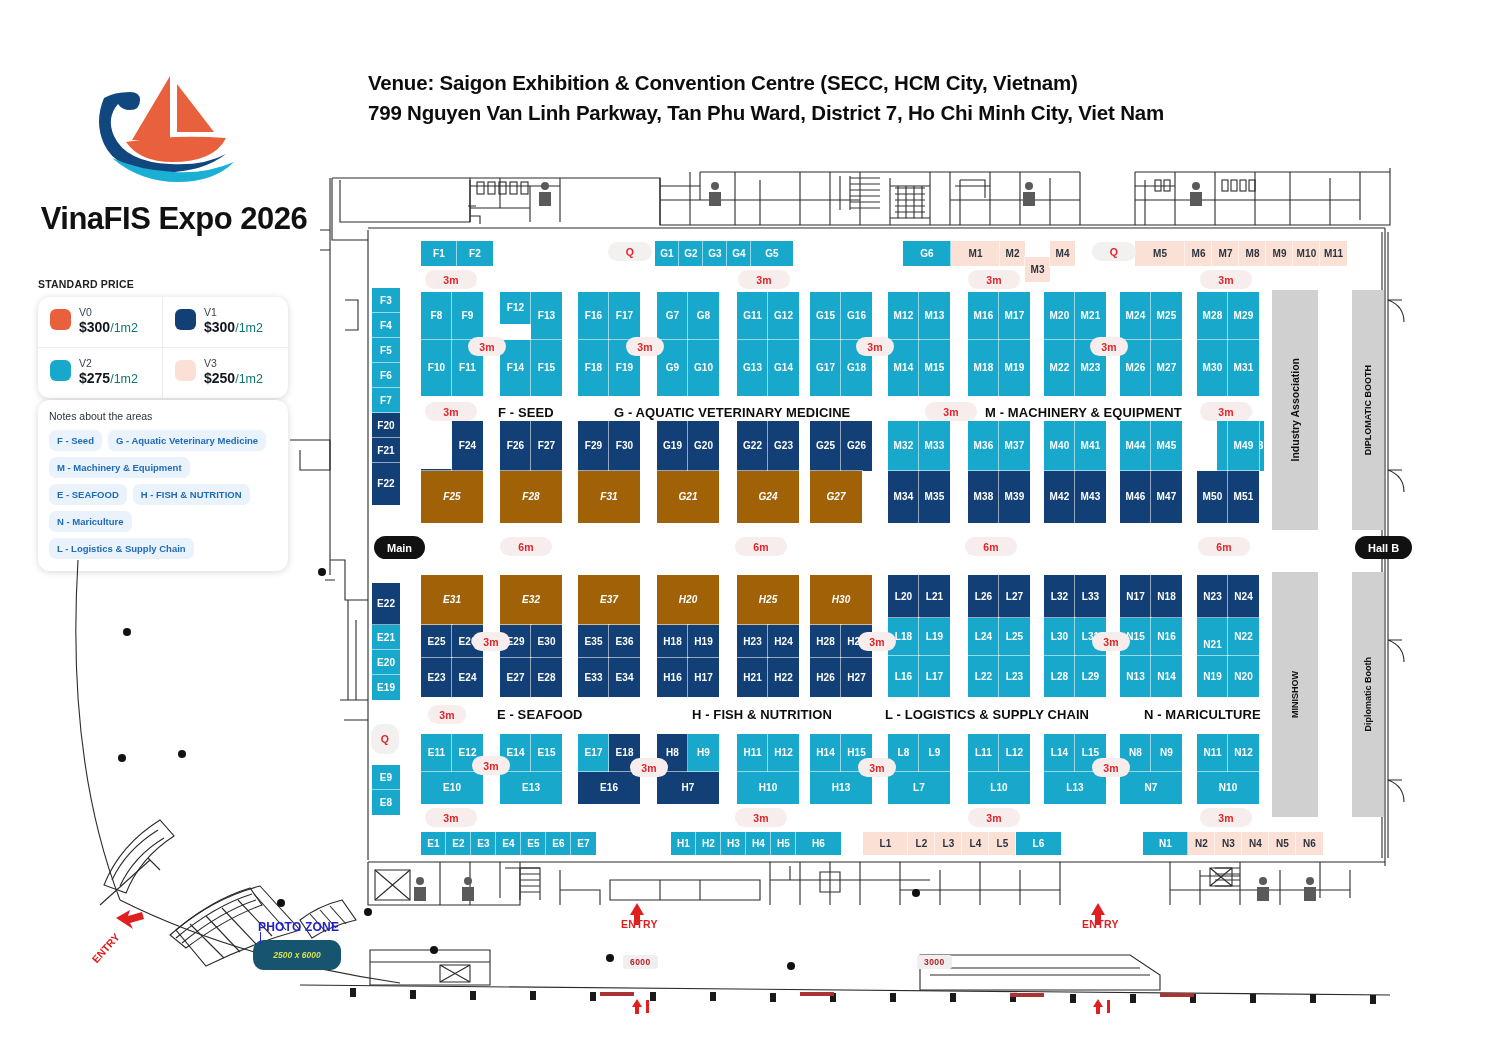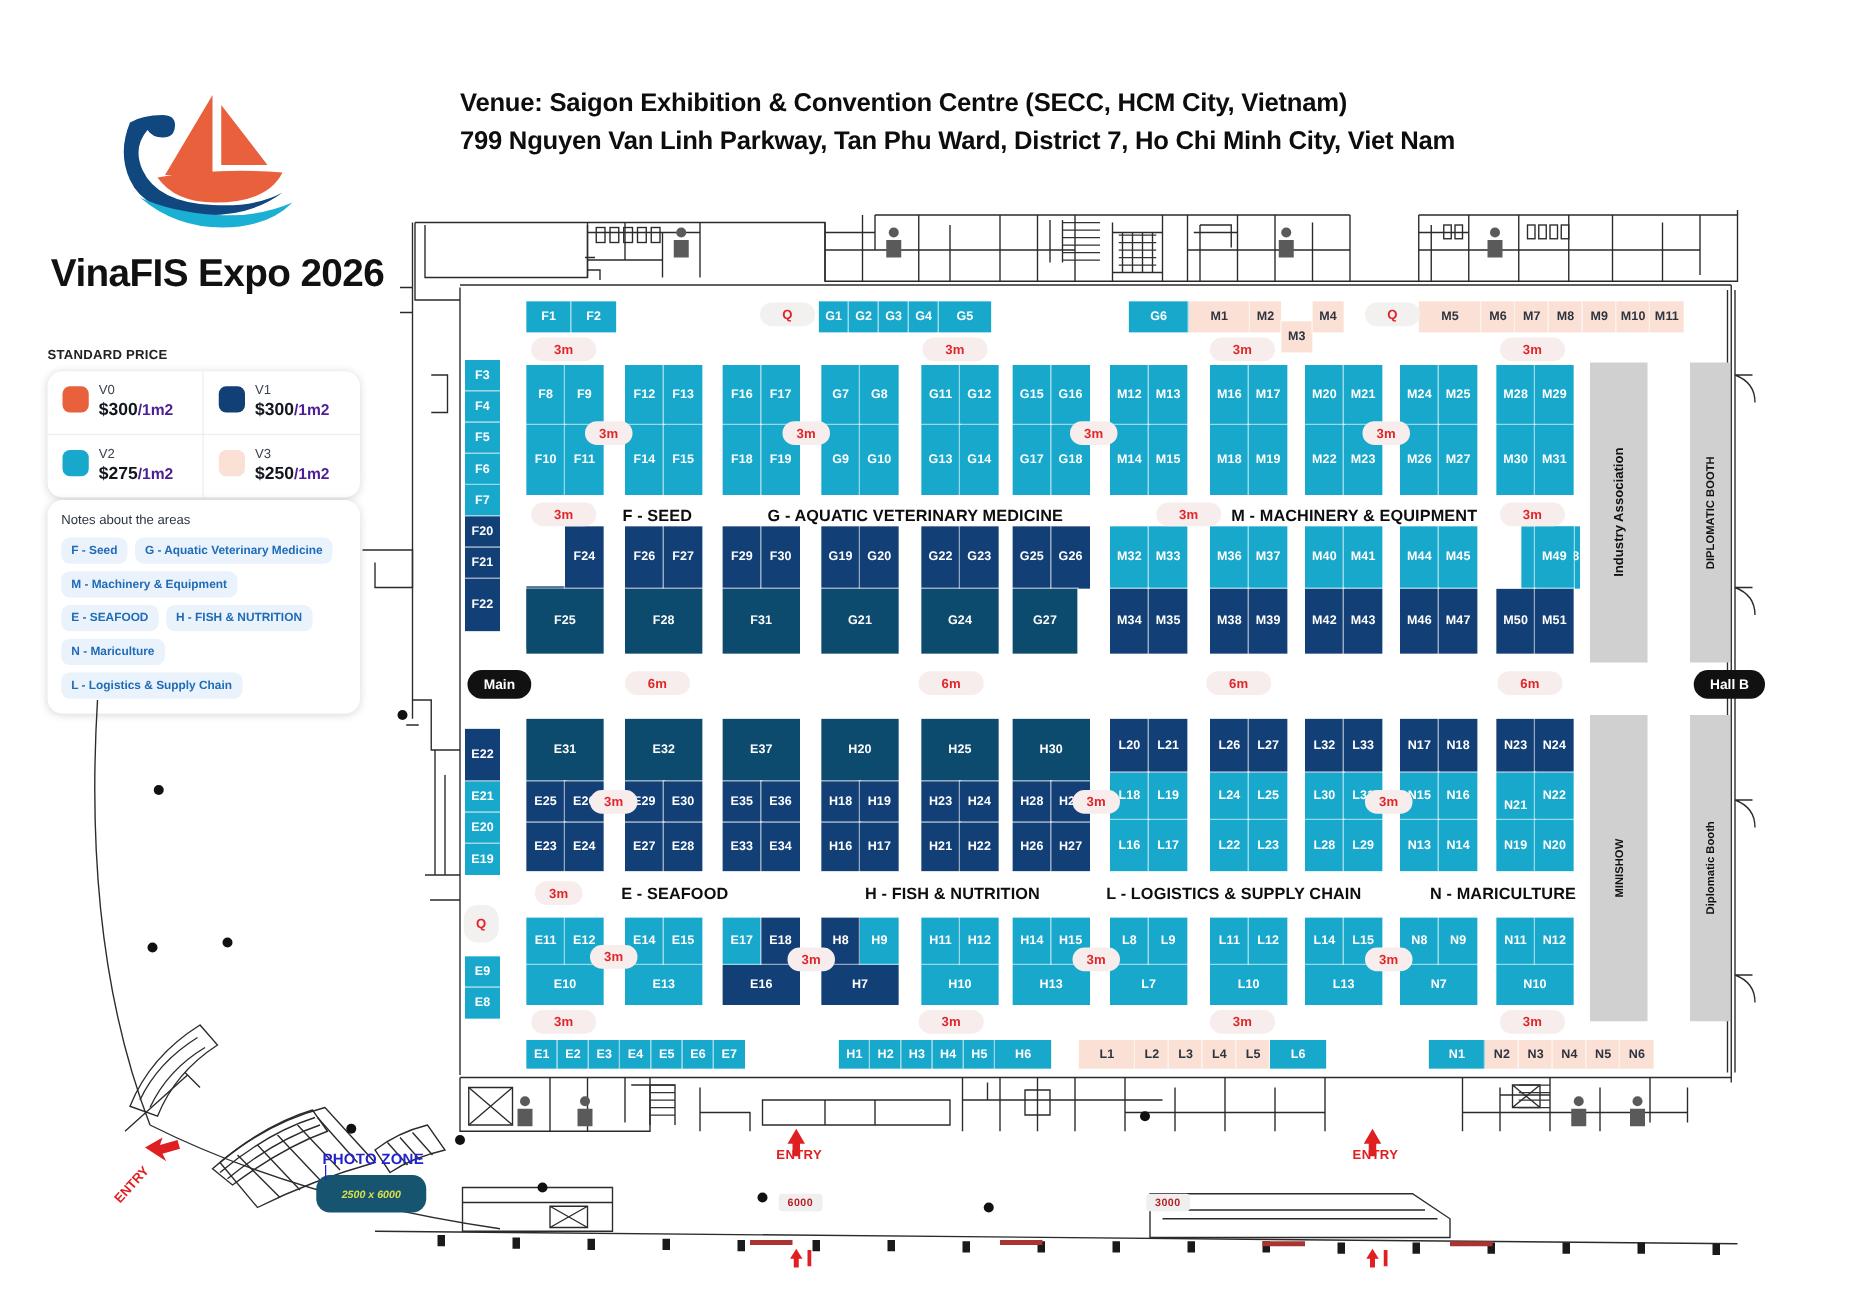--- a/index.html
+++ b/index.html
@@ -27,21 +27,21 @@
     background:#fff; border-radius: 12px; box-shadow: 0 1px 7px rgba(0,0,0,.16);
     display: grid; grid-template-columns: 1fr 1fr; overflow: hidden;
   }
   .price-cell { padding: 9px 10px 10px 12px; position: relative; }
   .price-cell:nth-child(1), .price-cell:nth-child(2) { border-bottom: 1px solid #eceef1; }
   .price-cell:nth-child(odd) { border-right: 1px solid #eceef1; }
   .sw { width: 21px; height: 21px; border-radius: 6px; position: absolute; left: 12px; top: 12px; }
   .price-body { margin-left: 29px; }
   .price-code { font-size: 10.5px; color: #3b4351; line-height: 13px; }
   .price-val { font-size: 14px; font-weight: bold; color: #11161f; line-height: 17px; }
-  .price-val .unit { color: #4c1d95; font-weight: bold; font-size: 12.5px; }
+  .price-val .unit { color: #0f766e; font-weight: normal; font-size: 12.5px; }
 
   
   #notes-wrap { position: absolute; left: 38px; top: 400px; width: 250px; }
   .notes-card { background:#fff; border-radius: 12px; box-shadow: 0 1px 7px rgba(0,0,0,.16); padding: 10px 11px 12px; }
   .notes-title { font-size: 10.5px; color:#2b3340; margin-bottom: 8px; }
   .notes-rows { display: flex; flex-direction: column; gap: 6px; }
   .notes-row { display: flex; gap: 6px; flex-wrap: nowrap; }
   .chip {
     background: #eaf2fb; color: #1e6bb8; font-size: 9.5px; font-weight: bold;
     border-radius: 7px; padding: 5px 8px; white-space: nowrap;
@@ -54,21 +54,21 @@
   
   #venue { position: absolute; left: 368px; top: 68px; }
   #venue div { font-size: 20.5px; font-weight: bold; color: #0d0d0d; line-height: 30px; letter-spacing: -.2px; }
 
   
   .booth {
     position: absolute; color: #fff; font-size: 10px; font-weight: bold;
     display: flex; align-items: center; justify-content: center;
     line-height: 1; text-align: center; letter-spacing: .1px;
   }
-  .v0 { background: #0c4a6e; }
+  .v0 { background: #a16207; font-style: italic; }
   .v1 { background: #123f75; }
   .v2 { background: #18a8cc; }
   .v3 { background: #fbe1d5; color: #2d3440; }
 
   .blk { position: absolute; outline: 1px solid rgba(255,255,255,.55); }
 
   
   .pill {
     position: absolute; background: #f7edec; color: #e0252a;
     font-size: 10.5px; font-weight: bold; border-radius: 11px;
@@ -385,21 +385,21 @@
       <div class="booth blk v2" style="left: 372px; top: 338px; width: 28px; height: 25px;">F5</div>
       <div class="booth blk v2" style="left: 372px; top: 363px; width: 28px; height: 25px;">F6</div>
       <div class="booth blk v2" style="left: 372px; top: 388px; width: 28px; height: 25px;">F7</div>
       <div class="booth blk v1" style="left: 372px; top: 413px; width: 28px; height: 25px;">F20</div>
       <div class="booth blk v1" style="left: 372px; top: 438px; width: 28px; height: 25px;">F21</div>
       <div class="booth blk v1" style="left: 372px; top: 463px; width: 28px; height: 42px;">F22</div>
       <div class="booth blk v2" style="left: 421px; top: 292px; width: 31px; height: 48px;">F8</div>
       <div class="booth blk v2" style="left: 452px; top: 292px; width: 31px; height: 48px;">F9</div>
       <div class="booth blk v2" style="left: 421px; top: 340px; width: 31px; height: 56px;">F10</div>
       <div class="booth blk v2" style="left: 452px; top: 340px; width: 31px; height: 56px;">F11</div>
-      <div class="booth blk v2" style="left: 500px; top: 292px; width: 31px; height: 48px;">F12</div>
+      <div class="booth blk v2" style="left: 500px; top: 292px; width: 31px; height: 32px;">F12</div>
       <div class="booth blk v2" style="left: 531px; top: 292px; width: 31px; height: 48px;">F13</div>
       <div class="booth blk v2" style="left: 500px; top: 340px; width: 31px; height: 56px;">F14</div>
       <div class="booth blk v2" style="left: 531px; top: 340px; width: 31px; height: 56px;">F15</div>
       <div class="booth blk v2" style="left: 578px; top: 292px; width: 31px; height: 48px;">F16</div>
       <div class="booth blk v2" style="left: 609px; top: 292px; width: 31px; height: 48px;">F17</div>
       <div class="booth blk v2" style="left: 578px; top: 340px; width: 31px; height: 56px;">F18</div>
       <div class="booth blk v2" style="left: 609px; top: 340px; width: 31px; height: 56px;">F19</div>
       <div class="booth blk v2" style="left: 657px; top: 292px; width: 31px; height: 48px;">G7</div>
       <div class="booth blk v2" style="left: 688px; top: 292px; width: 31px; height: 48px;">G8</div>
       <div class="booth blk v2" style="left: 657px; top: 340px; width: 31px; height: 56px;">G9</div>

